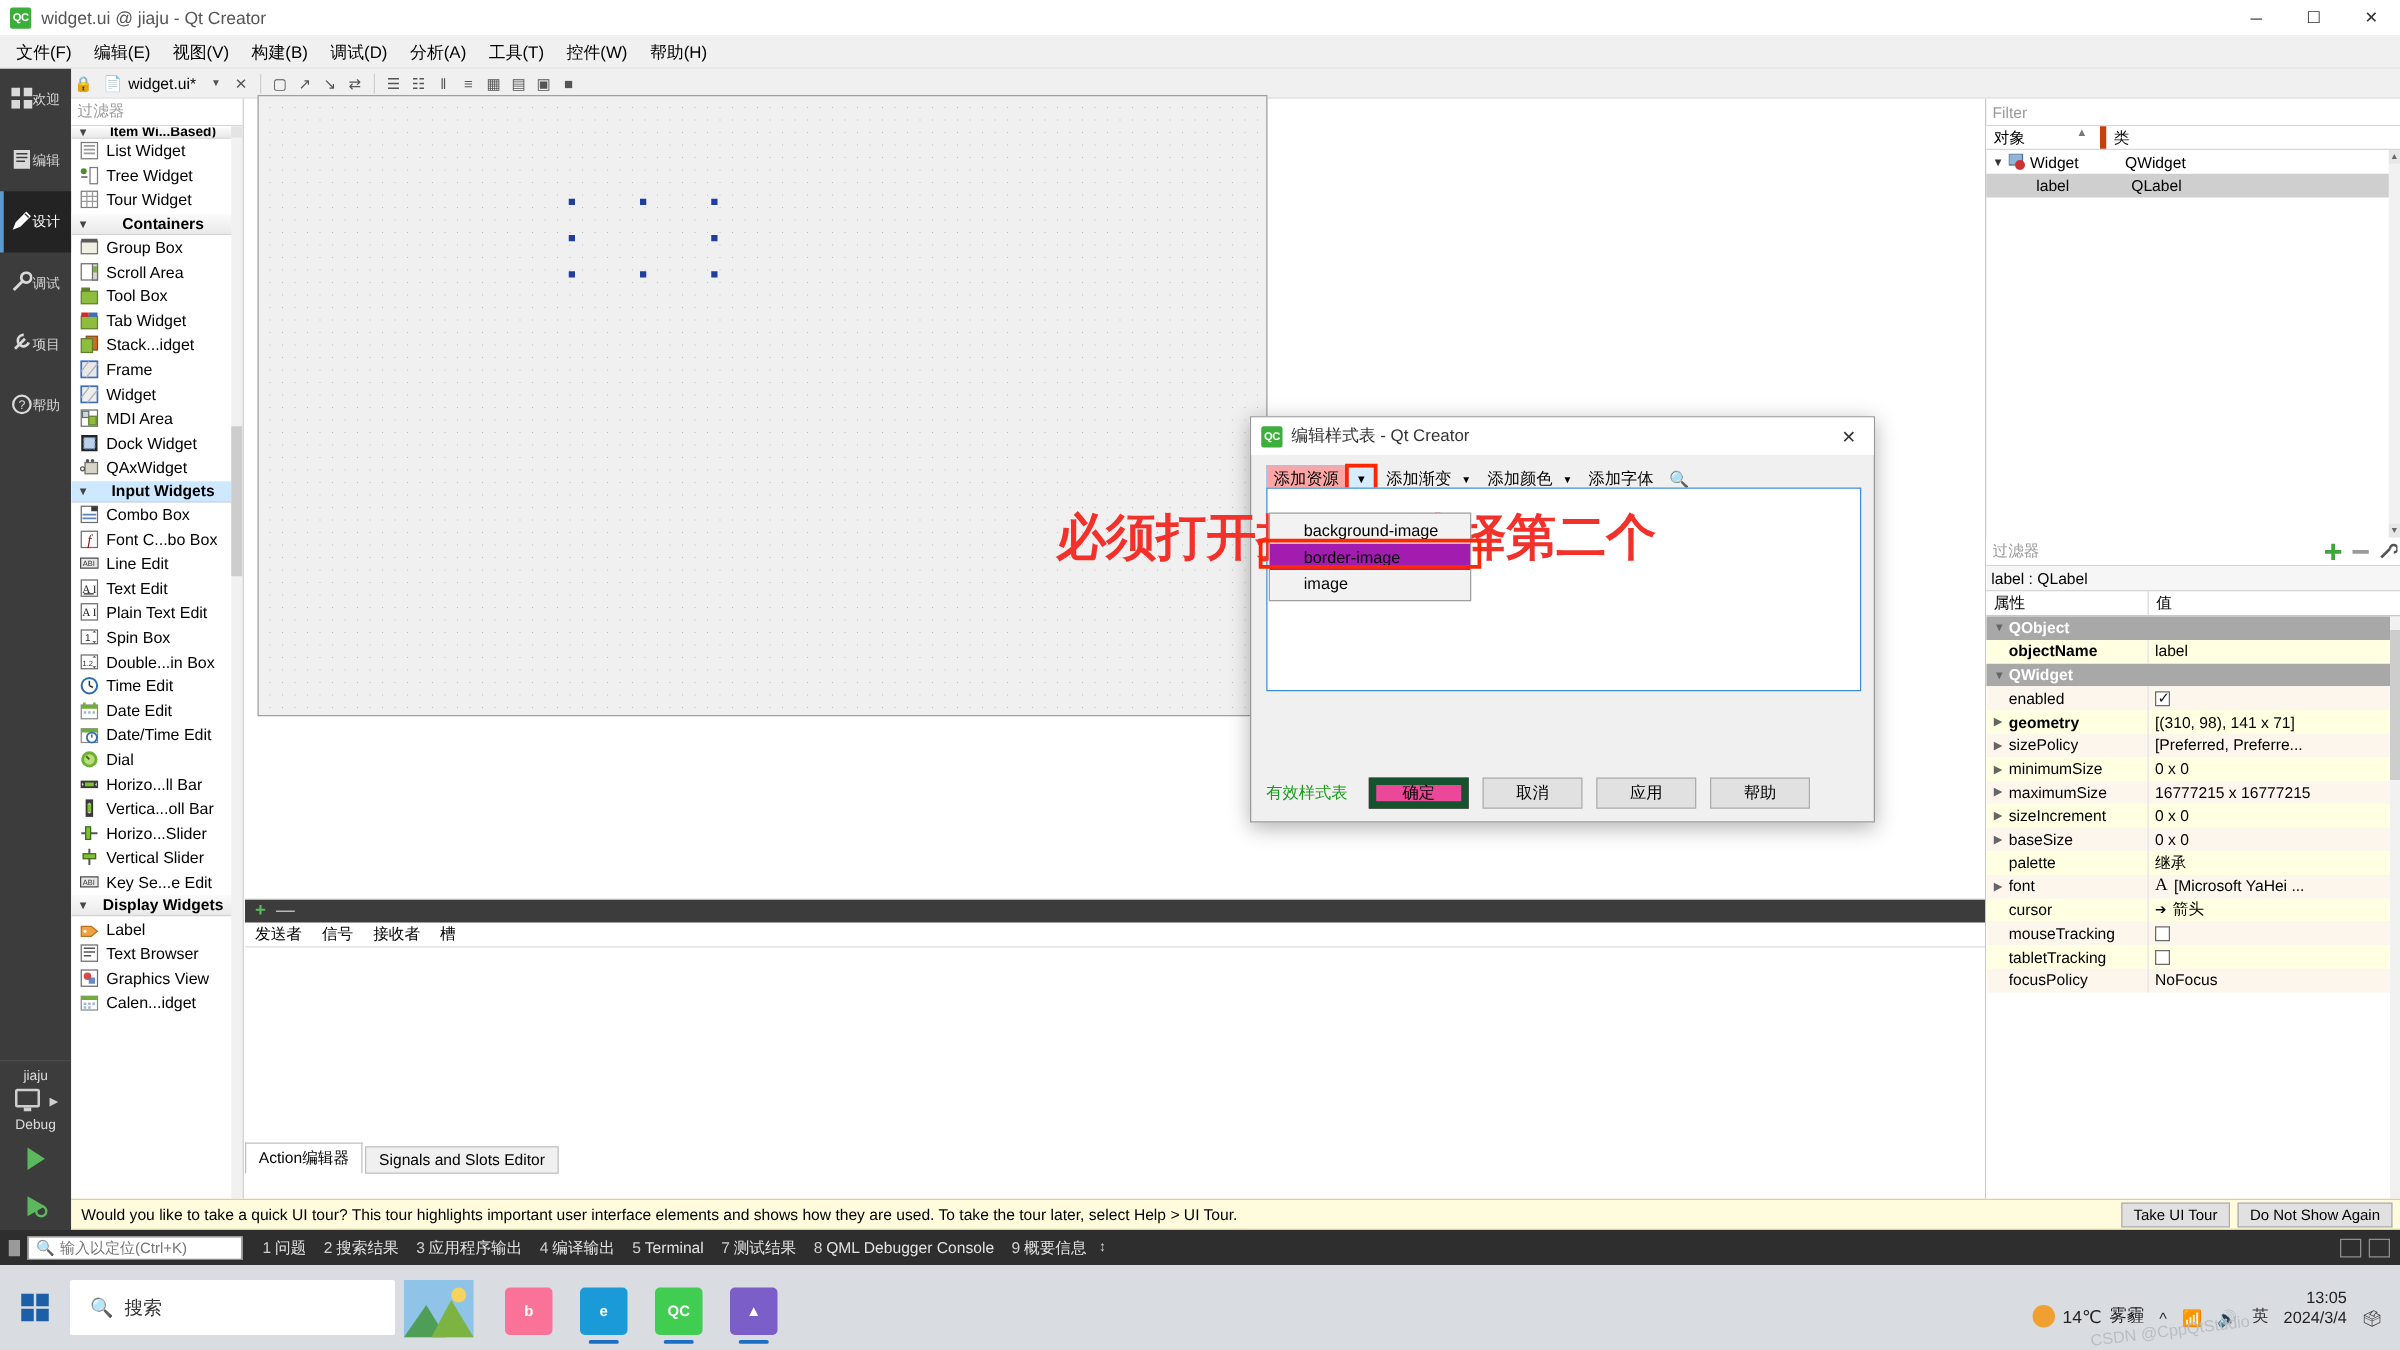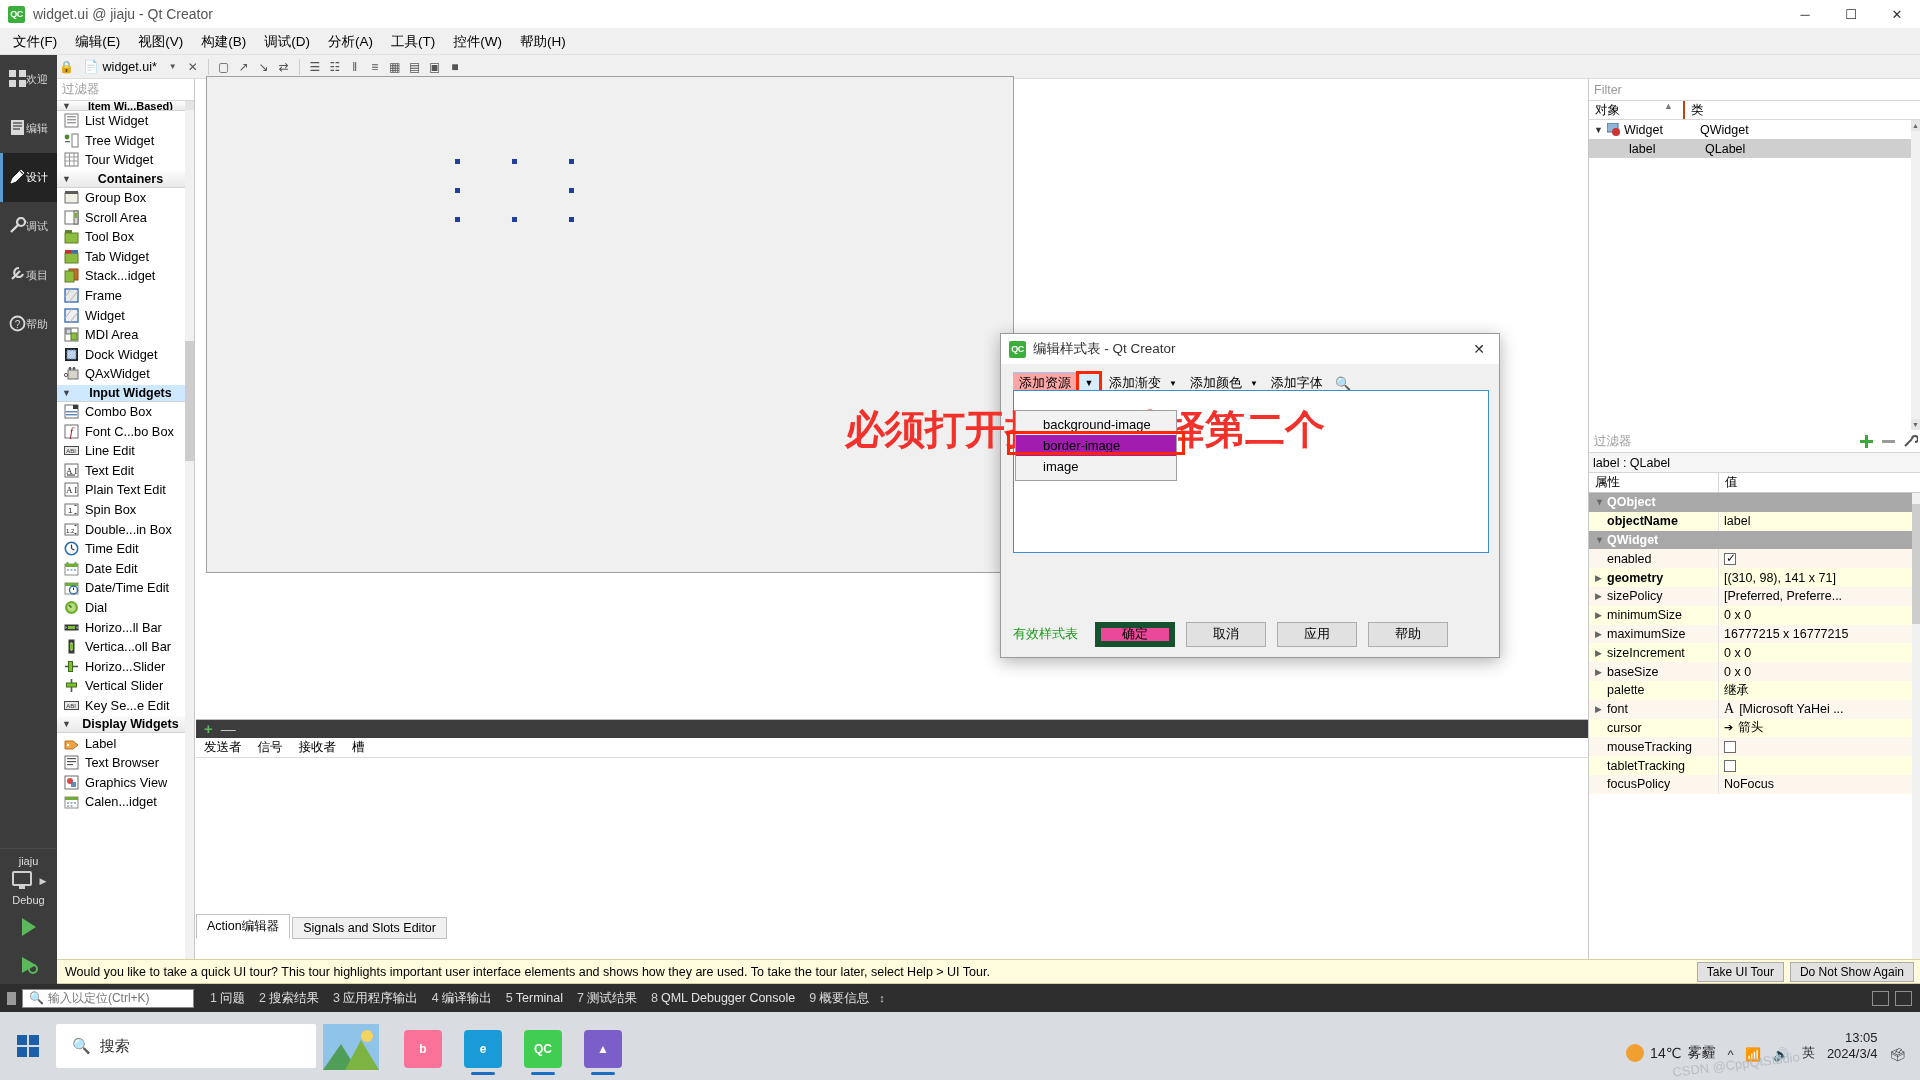--- a/index.html
+++ b/index.html
@@ -124,21 +124,21 @@
   .ss-tab.active { background:#fff; border-bottom-color:#fff; }
 
   
   .rightpanel { position:absolute; left:1588px; top:79px; width:332px; height:948px; background:#fff;
                 border-left:1px solid #c8c8c8; }
   .rp-filter { height:22px; border-bottom:1px solid #d8d8d8; display:flex; align-items:center;
                padding-left:5px; color:#9a9a9a; font-size:12.5px;}
   .rp-headrow { display:flex; height:19px; font-size:12.5px; border-bottom:1px solid #d8d8d8;
                 background:#fff; }
   .rp-headrow div { padding:1px 6px; }
-  .rp-c1 { width:96px; border-right:2px solid #c2410c; position:relative;}
+  .rp-c1 { width:96px; border-right:5px solid #c2410c; position:relative;}
   .rp-c1 .sortarr { position:absolute; right:10px; top:0px; font-size:9px; color:#777;}
   .obj-row { display:flex; align-items:center; height:19px; font-size:12.5px; padding-left:5px; gap:4px;}
   .obj-row.sel { background:#cfcfcf; }
   .obj-chev { font-size:9px; color:#333; width:9px; }
   .obj-ico { width:13px; height:13px; position:relative; }
   .obj-name { width:72px; }
   .tree-scroll { position:absolute; right:0; top:41px; width:9px; height:310px; background:#f1f1f1;}
   .tree-up { position:absolute; right:0; top:0; width:9px; height:11px; background:#e7e7e7; color:#666; font-size:7px;
              display:flex;align-items:center;justify-content:center;}
   .tree-dn { position:absolute; right:0; bottom:0; width:9px; height:11px; background:#e7e7e7; color:#666; font-size:7px;

